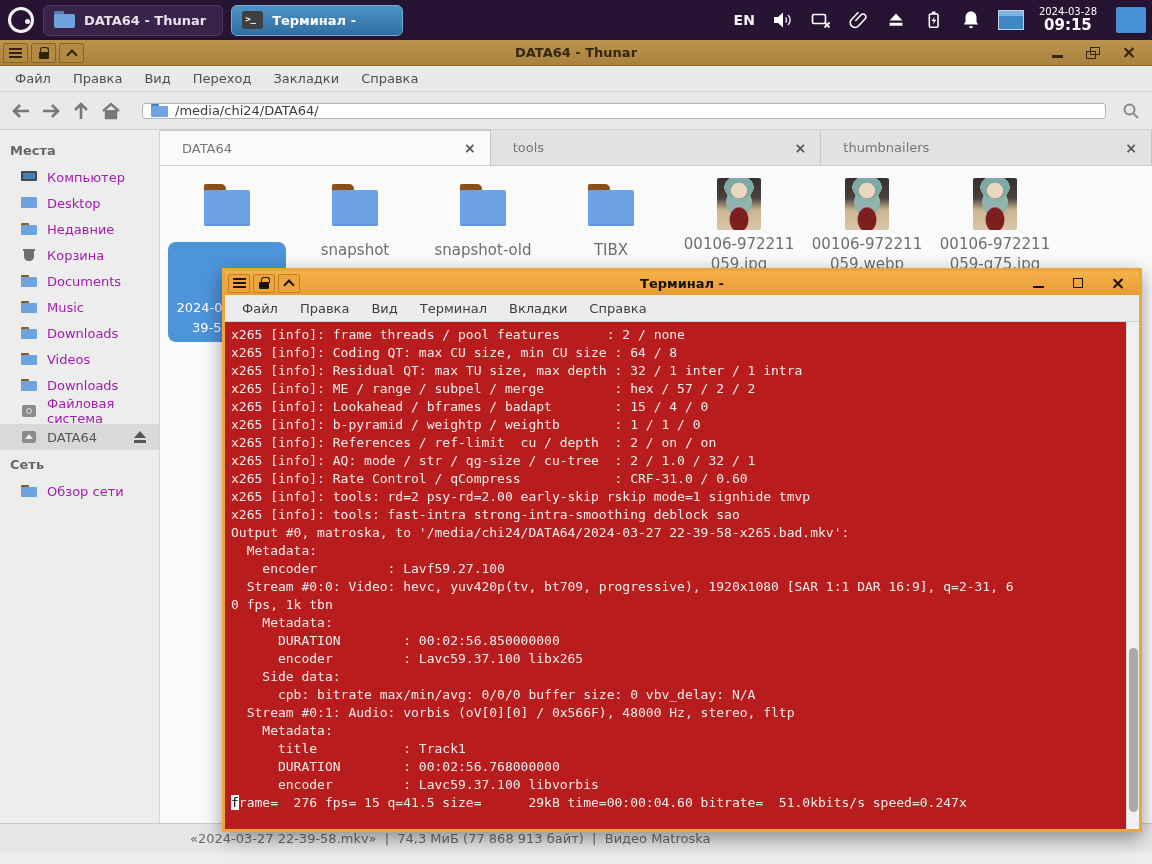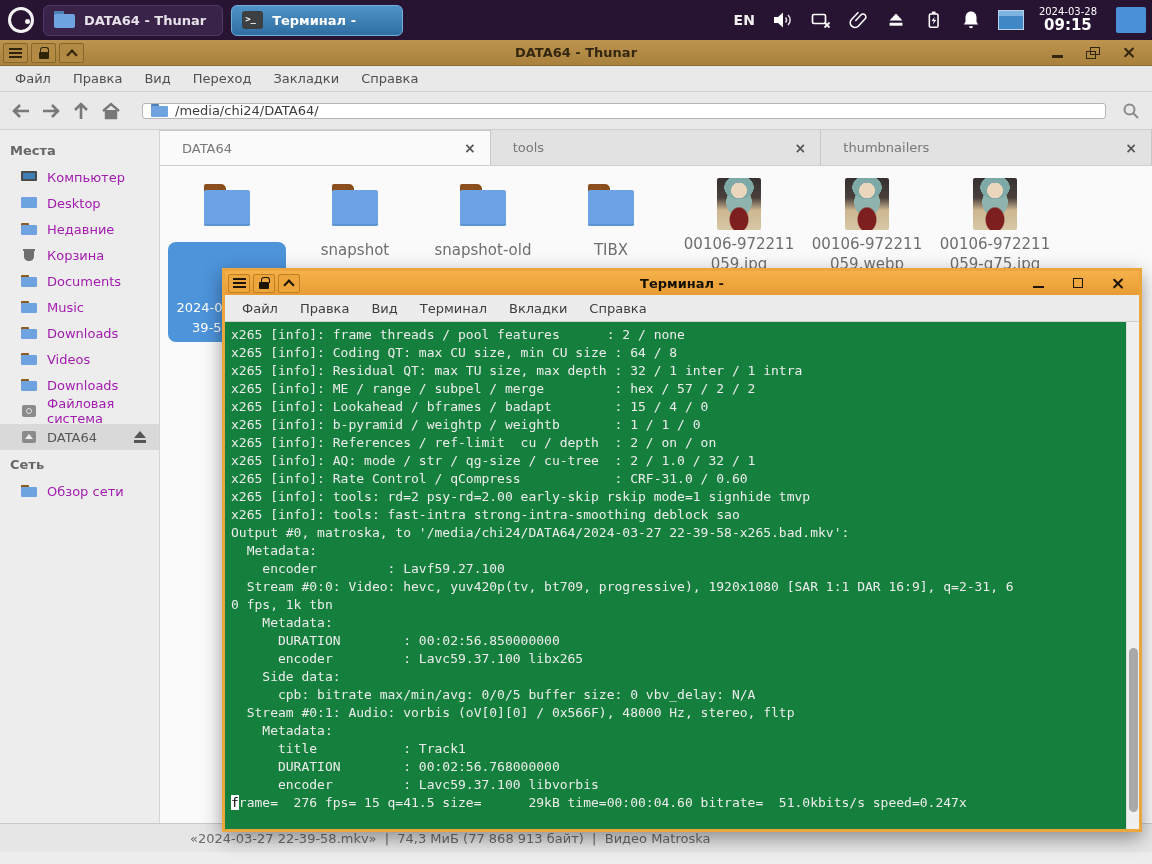--- a/index.html
+++ b/index.html
@@ -165,21 +165,21 @@
   .t-title { height:24px; background:linear-gradient(180deg,#f6b14a,#e79c33); display:flex;
              align-items:center; position:relative; }
   .t-title .tb-btn { width:22px; height:19px; background:#eda53c; border:1px solid #bf8024;
                      color:#1c1505; margin-left:3px; }
   .t-title .wt { position:absolute; left:0; right:0; text-align:center; font-size:13px;
                  font-weight:bold; color:#151004; pointer-events:none; }
   .t-title .wctrls { color:#1c1505; gap:14px; padding-right:8px; }
   .t-menubar { height:27px; background:#ececec; border-bottom:1px solid #cfcfcf;
                display:flex; align-items:center; padding-left:6px; }
   .t-menubar span { font-size:13px; color:#3e3e3e; padding:0 11px; }
-  .screen { position:absolute; left:0; right:0; top:51px; bottom:0; background:#15803d; overflow:hidden;
+  .screen { position:absolute; left:0; right:0; top:51px; bottom:0; background:#b91c1c; overflow:hidden;
             font-family:"DejaVu Sans Mono", monospace; font-size:13px; line-height:18px; color:#ececec;
             padding:4px 0 0 6px; }
   .screen .ln { white-space:pre; }
   .cursor { background:#fff; color:#000; }
   .t-scroll { position:absolute; right:0; top:51px; bottom:0; width:13px; background:#f0f0f0;
               border-left:1px solid #dcdcdc; }
   .t-thumb { position:absolute; left:2px; width:9px; top:326px; height:164px; background:#a9a9a9;
              border-radius:5px; }
 </style>
 </head>
@@ -520,21 +520,21 @@
         <div class="ln">x265 [info]: tools: fast-intra strong-intra-smoothing deblock sao</div>
         <div class="ln">Output #0, matroska, to '/media/chi24/DATA64/2024-03-27 22-39-58-x265.bad.mkv':</div>
         <div class="ln">  Metadata:</div>
         <div class="ln">    encoder         : Lavf59.27.100</div>
         <div class="ln">  Stream #0:0: Video: hevc, yuv420p(tv, bt709, progressive), 1920x1080 [SAR 1:1 DAR 16:9], q=2-31, 6</div>
         <div class="ln">0 fps, 1k tbn</div>
         <div class="ln">    Metadata:</div>
         <div class="ln">      DURATION        : 00:02:56.850000000</div>
         <div class="ln">      encoder         : Lavc59.37.100 libx265</div>
         <div class="ln">    Side data:</div>
-        <div class="ln">      cpb: bitrate max/min/avg: 0/0/5 buffer size: 0 vbv_delay: N/A</div>
+        <div class="ln">      cpb: bitrate max/min/avg: 0/0/0 buffer size: 0 vbv_delay: N/A</div>
         <div class="ln">  Stream #0:1: Audio: vorbis (oV[0][0] / 0x566F), 48000 Hz, stereo, fltp</div>
         <div class="ln">    Metadata:</div>
         <div class="ln">      title           : Track1</div>
         <div class="ln">      DURATION        : 00:02:56.768000000</div>
         <div class="ln">      encoder         : Lavc59.37.100 libvorbis</div>
       </div>
     <div class="ln"><span class="cursor">f</span><span>rame=  276 fps= 15 q=41.5 size=      29kB time=00:00:04.60 bitrate=  51.0kbits/s speed=0.247x</span></div>
   </div>
   <div class="t-scroll">
     <div class="t-thumb"></div>

